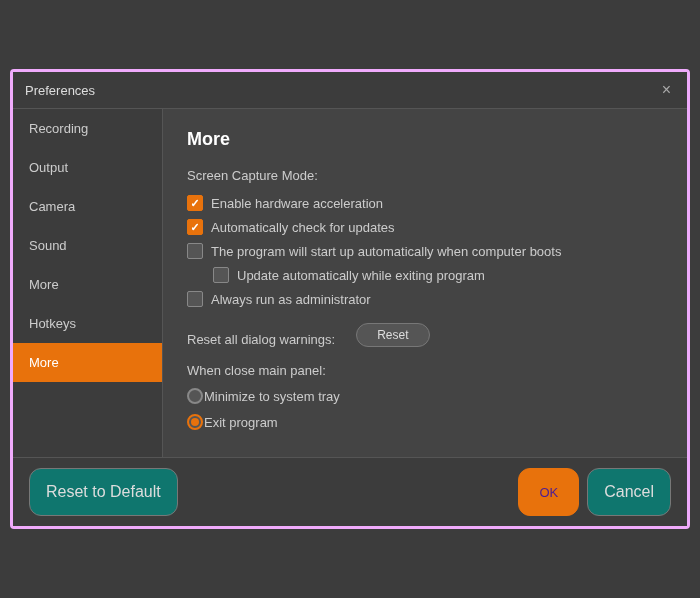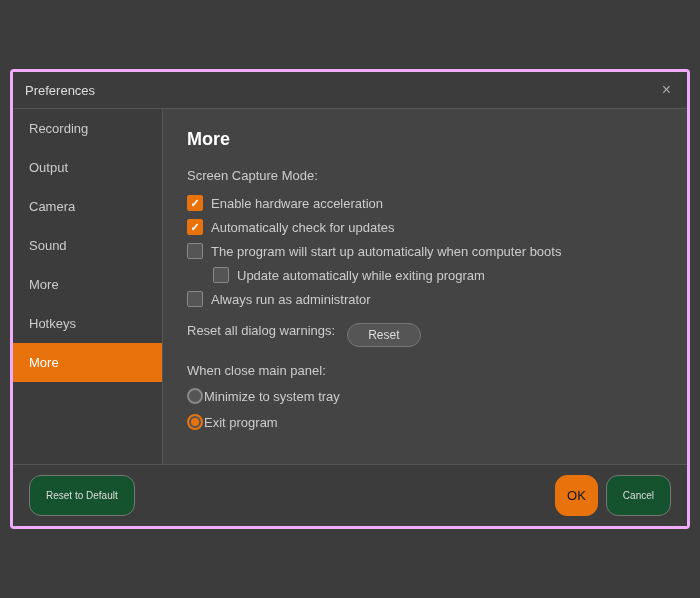--- a/index.html
+++ b/index.html
@@ -168,24 +168,24 @@
     }
     .custom-checkbox.unchecked {
       background: #555;
     }
     .checkbox-label {
       color: #ccc;
       font-size: 13px;
     }
     .reset-row {
       display: flex;
-      align-items: flex-start;
+      align-items: flex-end;
       margin-top: 16px;
       margin-bottom: 16px;
-      gap: 12px;
+      gap: 21px;
     }
     .reset-label {
       color: #ccc;
     }
     .reset-btn {
       background: #555;
       border: 1px solid #777;
       color: #ddd;
       padding: 4px 20px;
       border-radius: 12px;
@@ -240,33 +240,33 @@
       border-top: 1px solid #555;
       background: #3c3c3c;
       flex-shrink: 0;
     }
     .footer-left {}
     .footer-right {
       display: flex;
       gap: 8px;
     }
     .btn-default {
-      background: #14532d;
+      background: #0f766e;
       border: 1px solid #777;
       color: #ddd;
       padding: 14px 16px;
       border-radius: 12px;
       cursor: pointer;
-      font-size: 10px;
+      font-size: 16px;
     }
     .btn-ok {
       background: #e8720c;
       border: 1px solid #e8720c;
-      color: #0f172a;
-      padding: 6px 11px;
+      color: #4c1d95;
+      padding: 6px 20px;
       border-radius: 12px;
       cursor: pointer;
       font-size: 13px;
     }
   </style>
 </head>
 <body>
 
 <div class="dialog">
   <div class="title-bar">

